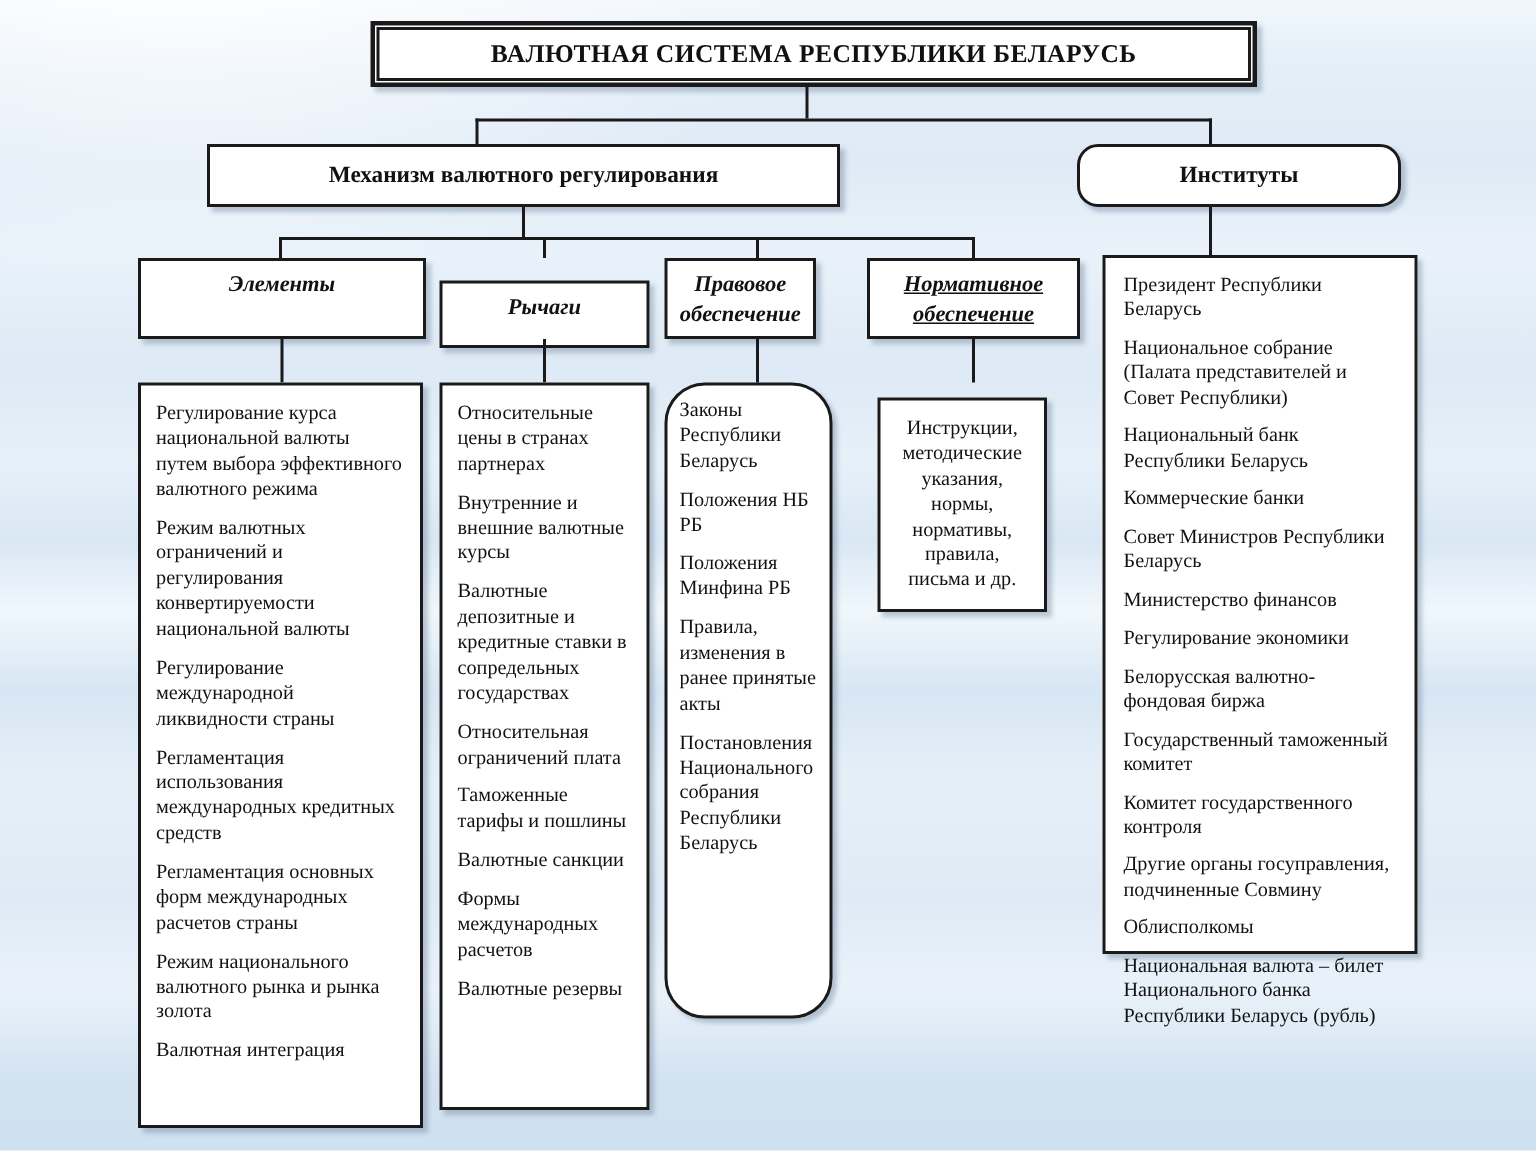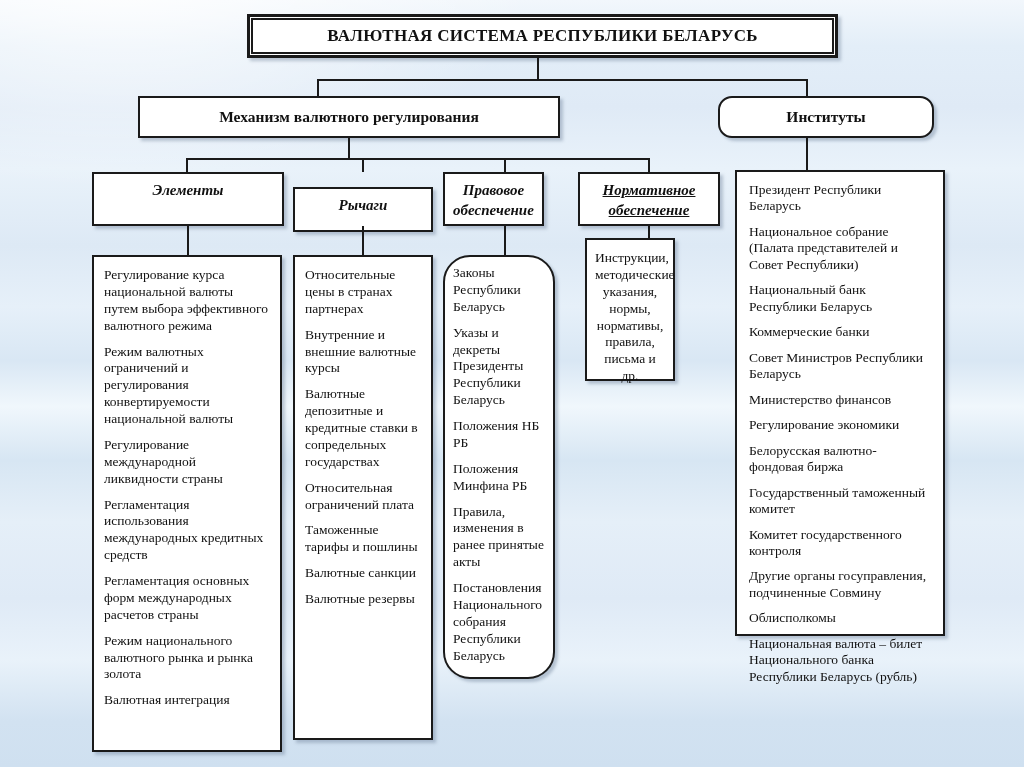--- a/index.html
+++ b/index.html
@@ -110,33 +110,33 @@
       <div class="item">Валютная интеграция</div>
     </div>
 
   <div class="box listbox" style="left:293px;top:255px;width:140px;height:485px;">
       <div class="item">Относительные цены в странах партнерах</div>
       <div class="item">Внутренние и внешние валютные курсы</div>
       <div class="item">Валютные депозитные и кредитные ставки в сопредельных государствах</div>
       <div class="item">Относительная ограничений плата</div>
       <div class="item">Таможенные тарифы и пошлины</div>
       <div class="item">Валютные санкции</div>
+      <div class="item">Формы международных расчетов</div>
       <div class="item">Валютные резервы</div>
     </div>
 
   <div class="box listbox narrow" style="left:443px;top:255px;width:112px;height:424px;">
       <div class="item">Законы Республики Беларусь</div>
-      <div class="item">Указы и декреты Президенты Республики Беларусь</div>
       <div class="item">Положения НБ РБ</div>
       <div class="item">Положения Минфина РБ</div>
       <div class="item">Правила, изменения в ранее принятые акты</div>
       <div class="item">Постановления Национального собрания Республики Беларусь</div>
     </div>
 
-  <div class="box listbox centered" style="left:585px;top:238px;width:90px;height:143px;">
+  <div class="box listbox centered" style="left:585px;top:265px;width:113px;height:143px;">
       <div class="item">Инструкции, методические указания, нормы, нормативы, правила, письма и др.</div>
     </div>
 
   <div class="box listbox tight" style="left:735px;top:170px;width:210px;height:466px;padding:10px 12px;">
       <div class="item">Президент Республики Беларусь</div>
       <div class="item">Национальное собрание (Палата представителей и Совет Республики)</div>
       <div class="item">Национальный банк Республики Беларусь</div>
       <div class="item">Коммерческие банки</div>
       <div class="item">Совет Министров Республики Беларусь</div>
       <div class="item">Министерство финансов</div>

